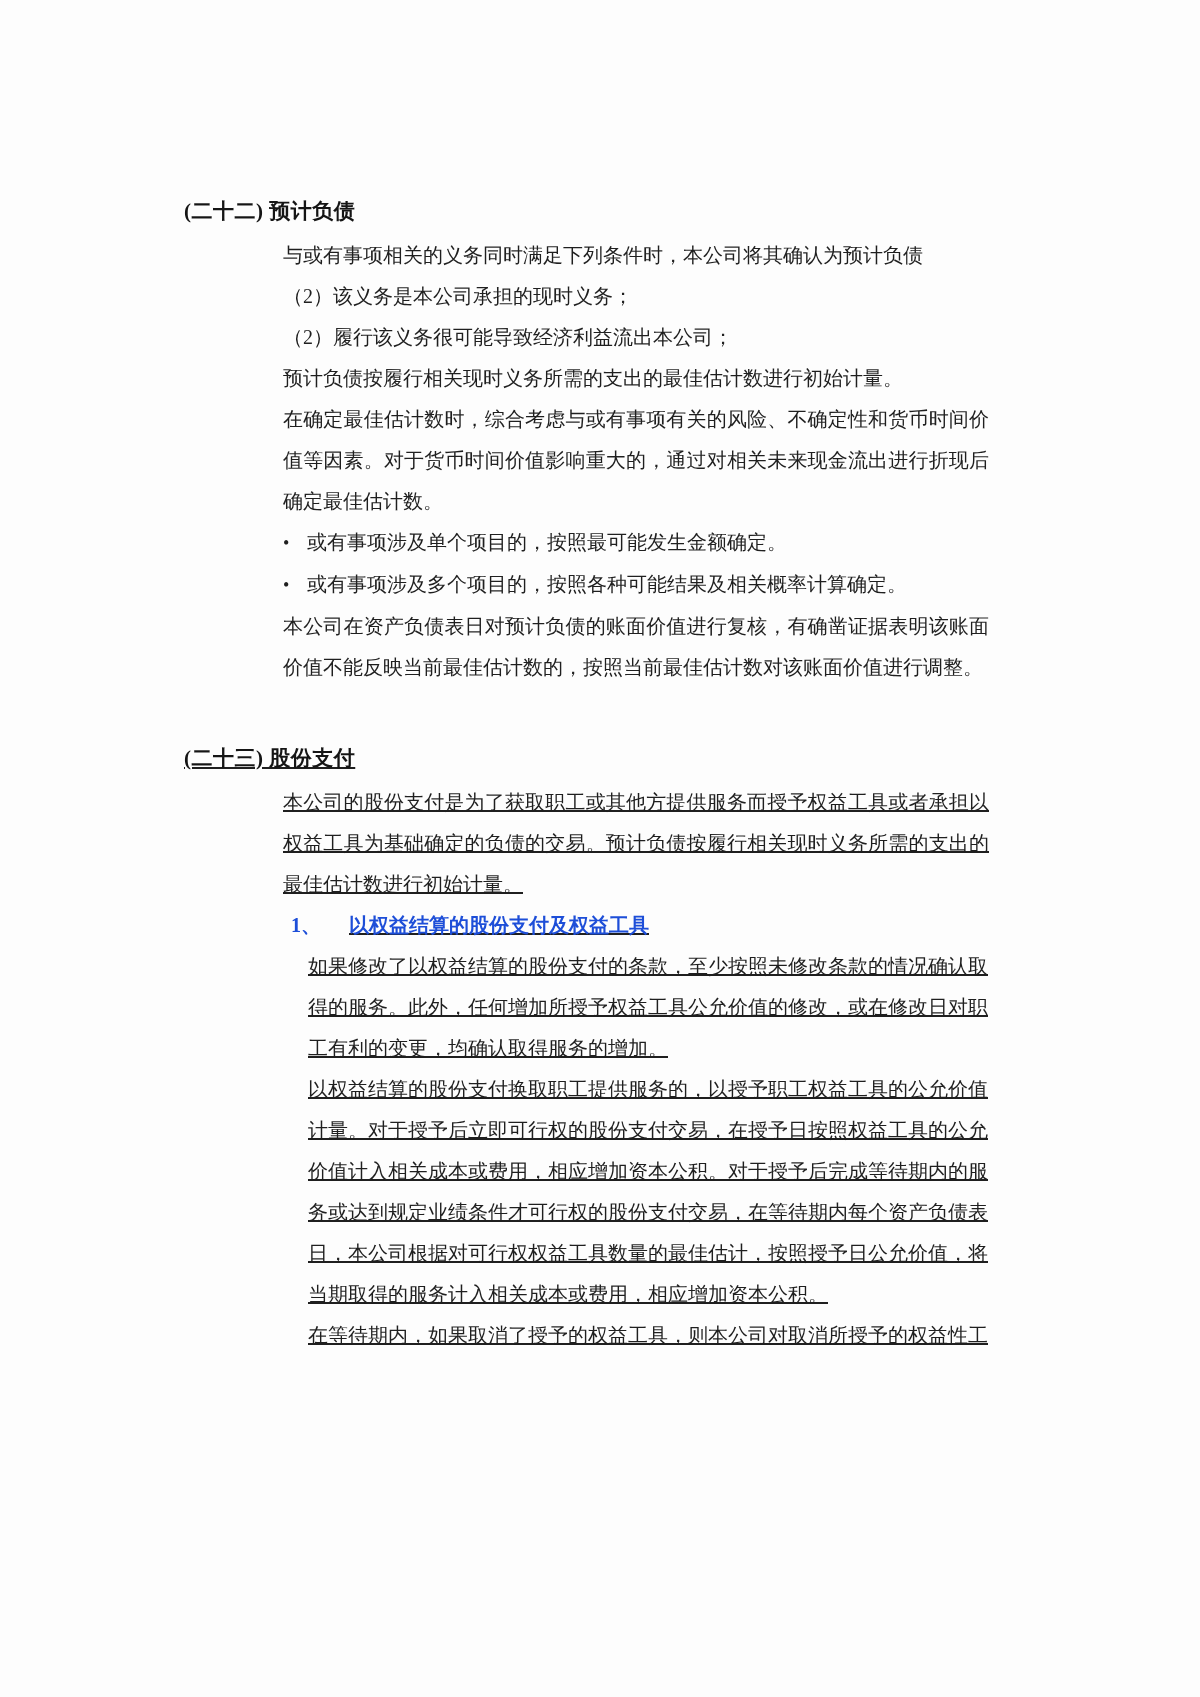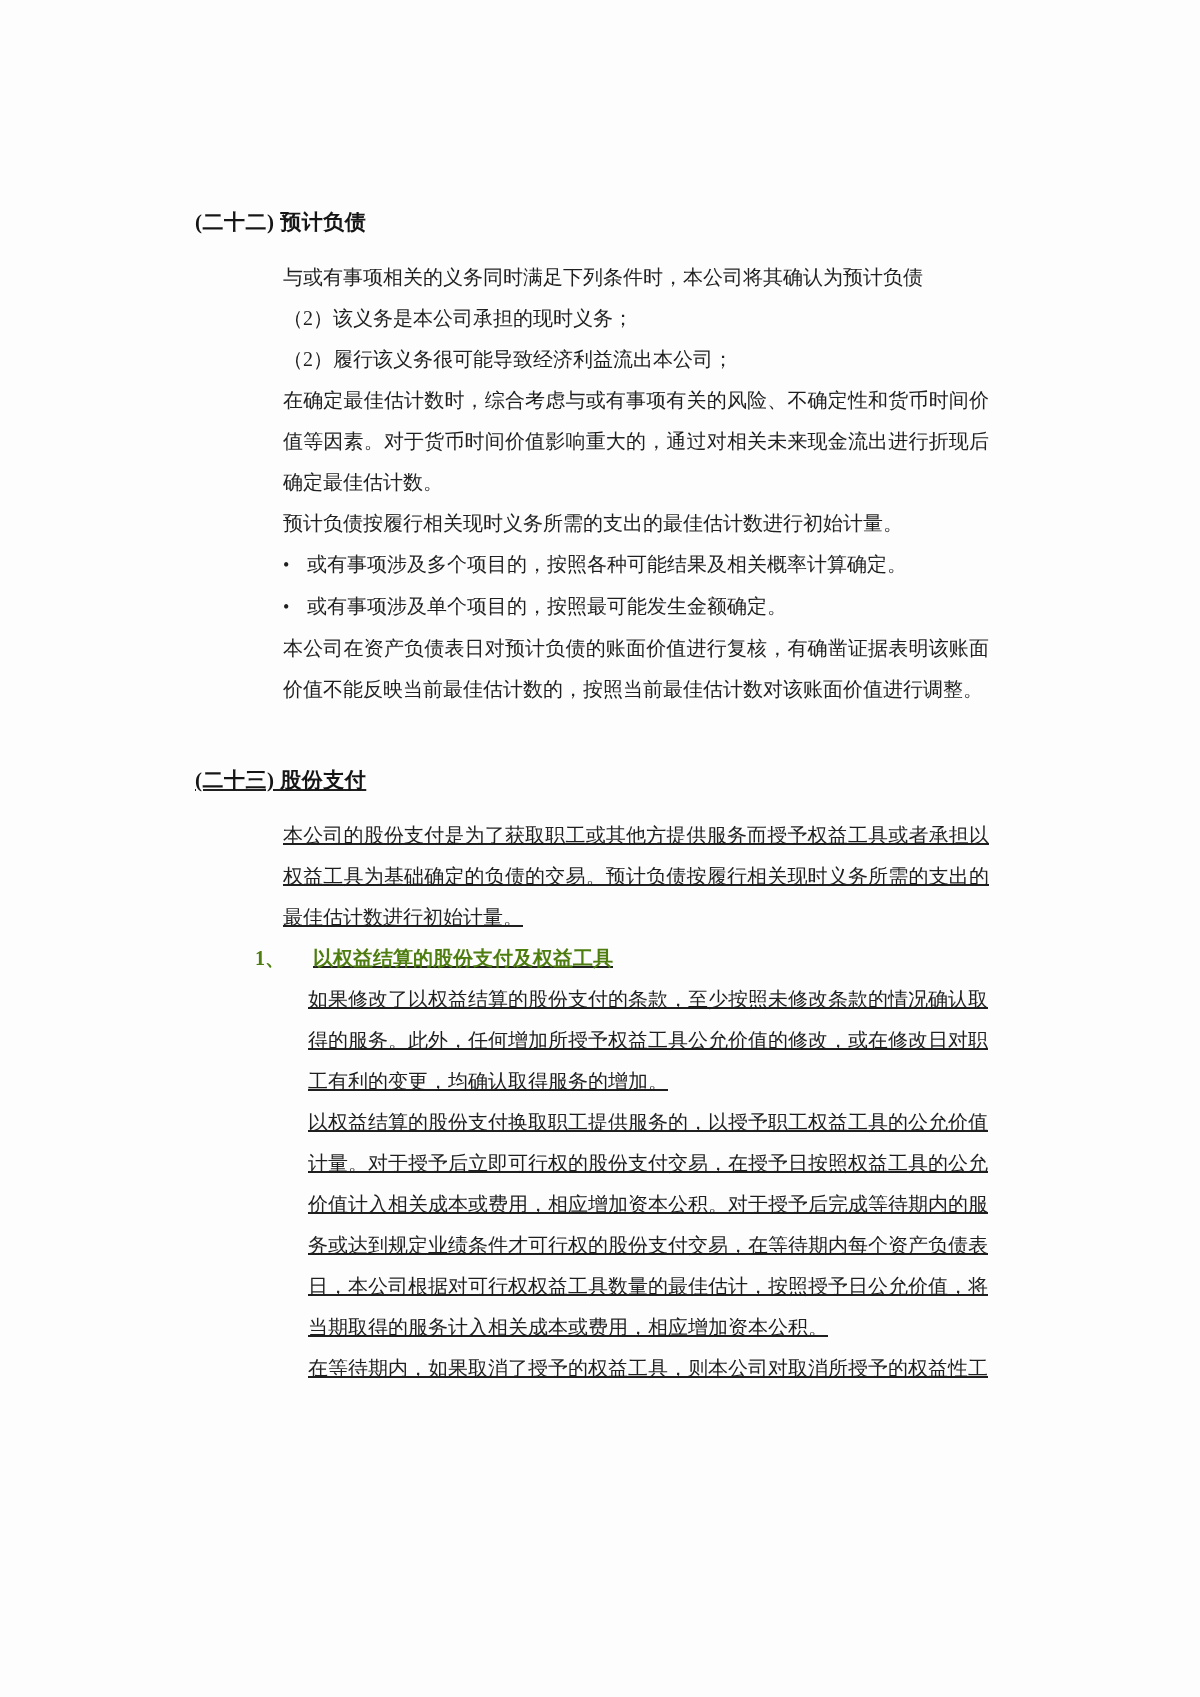--- a/index.html
+++ b/index.html
@@ -16,21 +16,21 @@
     font-family: "Liberation Serif", "DejaVu Serif", serif;
     overflow: hidden;
   }
   .content {
     position: absolute;
     left: 181px;
     top: 188px;
     width: 840px;
   }
   .heading {
-    margin: 14px;
+    margin: 3px;
     font-size: 21px;
     font-weight: bold;
     line-height: 41px;
     color: #151515;
     letter-spacing: 0.5px;
   }
   .para {
     margin: 0 0 0 102px;
     width: 706px;
     font-size: 20px;
@@ -41,25 +41,25 @@
   .bullet .bmark {
     display: inline-block;
     width: 24px;
     font-size: 18px;
   }
   .sec23 {
     margin-top: 50px;
     text-decoration: underline;
   }
   .subheading {
-    margin: 0 0 0 74px;
+    margin: 0 0 0 110px;
     font-size: 20px;
     font-weight: bold;
     line-height: 41px;
-    color: #4d7c0f;
+    color: #1d4ed8;
   }
   .subheading .num {
     display: inline-block;
     width: 58px;
   }
   .subpara {
     margin: 0 0 0 127px;
     width: 680px;
     font-size: 20px;
     line-height: 41px;
@@ -71,24 +71,24 @@
 <body>
 
 <div class="page">
   <div class="content">
 
     <section>
       <h2 class="heading">(二十二) 预计负债</h2>
       <p class="para">与或有事项相关的义务同时满足下列条件时，本公司将其确认为预计负债</p>
       <p class="para">（2）该义务是本公司承担的现时义务；</p>
       <p class="para">（2）履行该义务很可能导致经济利益流出本公司；</p>
+      <p class="para">预计负债按履行相关现时义务所需的支出的最佳估计数进行初始计量。</p>
       <p class="para">在确定最佳估计数时，综合考虑与或有事项有关的风险、不确定性和货币时间价值等因素。对于货币时间价值影响重大的，通过对相关未来现金流出进行折现后确定最佳估计数。</p>
-      <p class="para">预计负债按履行相关现时义务所需的支出的最佳估计数进行初始计量。</p>
+      <p class="para bullet"><span class="bmark">•</span><span class="btext">或有事项涉及单个项目的，按照最可能发生金额确定。</span></p>
       <p class="para bullet"><span class="bmark">•</span><span class="btext">或有事项涉及多个项目的，按照各种可能结果及相关概率计算确定。</span></p>
-      <p class="para bullet"><span class="bmark">•</span><span class="btext">或有事项涉及单个项目的，按照最可能发生金额确定。</span></p>
       <p class="para">本公司在资产负债表日对预计负债的账面价值进行复核，有确凿证据表明该账面价值不能反映当前最佳估计数的，按照当前最佳估计数对该账面价值进行调整。</p>
     </section>
 
     <section class="sec23">
       <h2 class="heading">(二十三) 股份支付</h2>
       <p class="para">本公司的股份支付是为了获取职工或其他方提供服务而授予权益工具或者承担以权益工具为基础确定的负债的交易。预计负债按履行相关现时义务所需的支出的最佳估计数进行初始计量。</p>
       <div class="subheading">
         <span class="num">1、</span><span class="subtitle">以权益结算的股份支付及权益工具</span>
       </div>
       <p class="subpara">如果修改了以权益结算的股份支付的条款，至少按照未修改条款的情况确认取得的服务。此外，任何增加所授予权益工具公允价值的修改，或在修改日对职工有利的变更，均确认取得服务的增加。</p>

